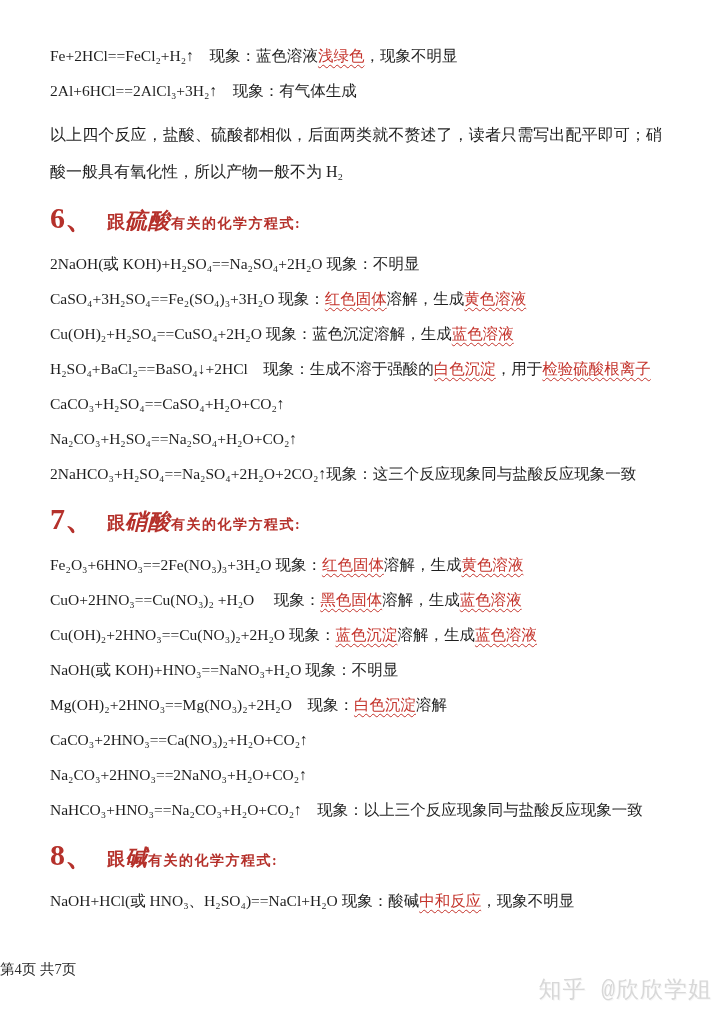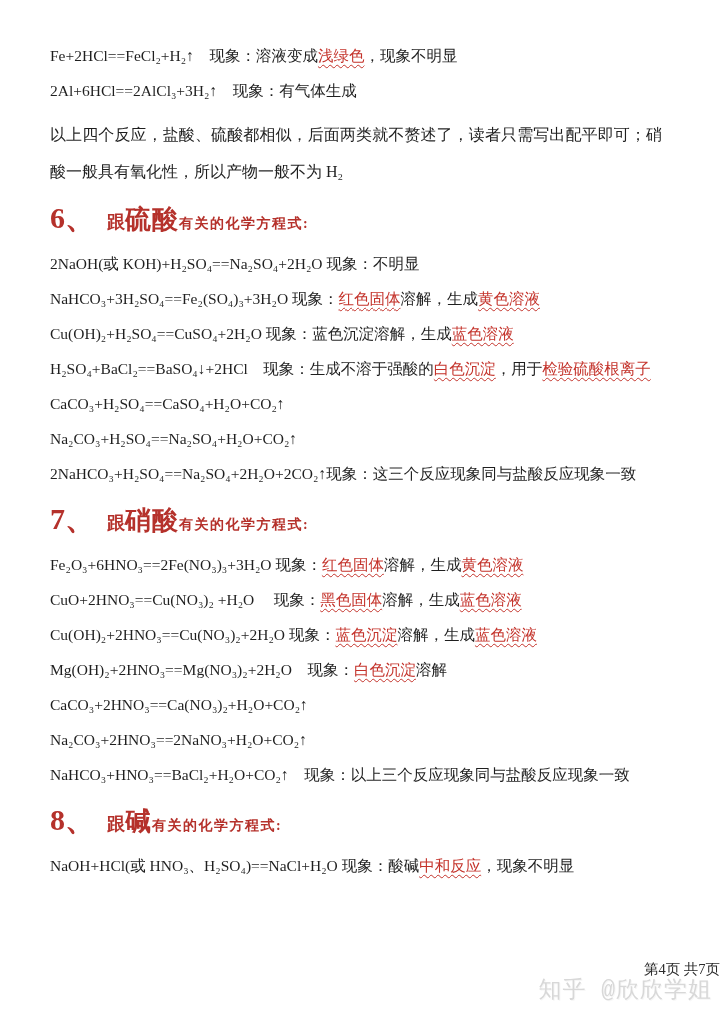--- a/index.html
+++ b/index.html
@@ -40,58 +40,59 @@
     text-underline-offset:3px;
   }
   .header{
     color:var(--hred);
     line-height:40px;
     margin:2px 0 10px 0;
     white-space:nowrap;
   }
   .h-num{font-size:30px;font-weight:700;margin-right:12px;}
   .h-prefix{font-size:18px;font-weight:700;}
-  .h-keyword{font-size:26px;font-weight:700;letter-spacing:1px;}
+  .h-keyword{font-size:22px;font-weight:700;letter-spacing:1px;font-style:italic;}
   .h-suffix{font-size:14px;font-weight:700;letter-spacing:1.5px;}
   .footer{
     position:absolute;left:0;right:0;bottom:38px;
-    text-align:right;
+    text-align:left;
     font-size:14.5px;
     color:#2b2b2b;
   }
   .watermark{
     position:absolute;right:8px;bottom:12px;
     font-family:Liberation Mono, monospace;
     font-size:23px;
     color:var(--wm);
     text-shadow:1px 1px 0 #f7f7f7;
     letter-spacing:1px;
   }
 </style>
 </head>
 <body style="--red: #c4332b; --hred: #b5312b; --wm: #d8d8d8; color: rgb(31, 31, 31); background: rgb(255, 255, 255);">
 
 <main class="doc" id="doc">
-    <div class="line"><span class="sg">Fe+2HCl==FeCl₂+H₂↑　现象：溶液变成</span><span class="rw">浅绿色</span><span class="sg">，现象不明显</span></div>
+    <div class="line"><span class="sg">Fe+2HCl==FeCl₂+H₂↑　现象：蓝色溶液</span><span class="rw">浅绿色</span><span class="sg">，现象不明显</span></div>
     <div class="line"><span class="sg">2Al+6HCl==2AlCl₃+3H₂↑　现象：有气体生成</span></div>
     <div class="para"><span class="sg">以上四个反应，盐酸、硫酸都相似，后面两类就不赘述了，读者只需写出配平即可；硝酸一般具有氧化性，所以产物一般不为 H₂</span></div>
     <div class="header"><span class="h-num">6、</span><span class="h-prefix">跟</span><span class="h-keyword">硫酸</span><span class="h-suffix">有关的化学方程式:</span></div>
     <div class="line"><span class="sg">2NaOH(或 KOH)+H₂SO₄==Na₂SO₄+2H₂O 现象：不明显</span></div>
-    <div class="line"><span class="sg">NaHCO₃+3H₂SO₄==Fe₂(SO₄)₃+3H₂O 现象：</span><span class="rw">红色固体</span><span class="sg">溶解，生成</span><span class="rw">黄色溶液</span></div>
+    <div class="line"><span class="sg">CaSO₄+3H₂SO₄==Fe₂(SO₄)₃+3H₂O 现象：</span><span class="rw">红色固体</span><span class="sg">溶解，生成</span><span class="rw">黄色溶液</span></div>
     <div class="line"><span class="sg">Cu(OH)₂+H₂SO₄==CuSO₄+2H₂O 现象：蓝色沉淀溶解，生成</span><span class="rw">蓝色溶液</span></div>
     <div class="line"><span class="sg">H₂SO₄+BaCl₂==BaSO₄↓+2HCl　现象：生成不溶于强酸的</span><span class="rw">白色沉淀</span><span class="sg">，用于</span><span class="rw">检验硫酸根离子</span></div>
     <div class="line"><span class="sg">CaCO₃+H₂SO₄==CaSO₄+H₂O+CO₂↑</span></div>
     <div class="line"><span class="sg">Na₂CO₃+H₂SO₄==Na₂SO₄+H₂O+CO₂↑</span></div>
     <div class="line"><span class="sg">2NaHCO₃+H₂SO₄==Na₂SO₄+2H₂O+2CO₂↑现象：这三个反应现象同与盐酸反应现象一致</span></div>
     <div class="header"><span class="h-num">7、</span><span class="h-prefix">跟</span><span class="h-keyword">硝酸</span><span class="h-suffix">有关的化学方程式:</span></div>
     <div class="line"><span class="sg">Fe₂O₃+6HNO₃==2Fe(NO₃)₃+3H₂O 现象：</span><span class="rw">红色固体</span><span class="sg">溶解，生成</span><span class="rw">黄色溶液</span></div>
     <div class="line"><span class="sg">CuO+2HNO₃==Cu(NO₃)₂ +H₂O　 现象：</span><span class="rw">黑色固体</span><span class="sg">溶解，生成</span><span class="rw">蓝色溶液</span></div>
     <div class="line"><span class="sg">Cu(OH)₂+2HNO₃==Cu(NO₃)₂+2H₂O 现象：</span><span class="rw">蓝色沉淀</span><span class="sg">溶解，生成</span><span class="rw">蓝色溶液</span></div>
+    <div class="line"><span class="sg">NaOH(或 KOH)+HNO₃==NaNO₃+H₂O 现象：不明显</span></div>
     <div class="line"><span class="sg">Mg(OH)₂+2HNO₃==Mg(NO₃)₂+2H₂O　现象：</span><span class="rw">白色沉淀</span><span class="sg">溶解</span></div>
     <div class="line"><span class="sg">CaCO₃+2HNO₃==Ca(NO₃)₂+H₂O+CO₂↑</span></div>
     <div class="line"><span class="sg">Na₂CO₃+2HNO₃==2NaNO₃+H₂O+CO₂↑</span></div>
-    <div class="line"><span class="sg">NaHCO₃+HNO₃==BaCl₂+H₂O+CO₂↑　现象：以上三个反应现象同与盐酸反应现象一致</span></div>
+    <div class="line"><span class="sg">NaHCO₃+HNO₃==Na₂CO₃+H₂O+CO₂↑　现象：以上三个反应现象同与盐酸反应现象一致</span></div>
     <div class="header"><span class="h-num">8、</span><span class="h-prefix">跟</span><span class="h-keyword">碱</span><span class="h-suffix">有关的化学方程式:</span></div>
     <div class="line"><span class="sg">NaOH+HCl(或 HNO₃、H₂SO₄)==NaCl+H₂O 现象：酸碱</span><span class="rw">中和反应</span><span class="sg">，现象不明显</span></div>
   </main>
 
 <div class="footer">第4页 共7页</div>
 <div class="watermark">知乎 @欣欣学姐</div>
 
 </body></html>

